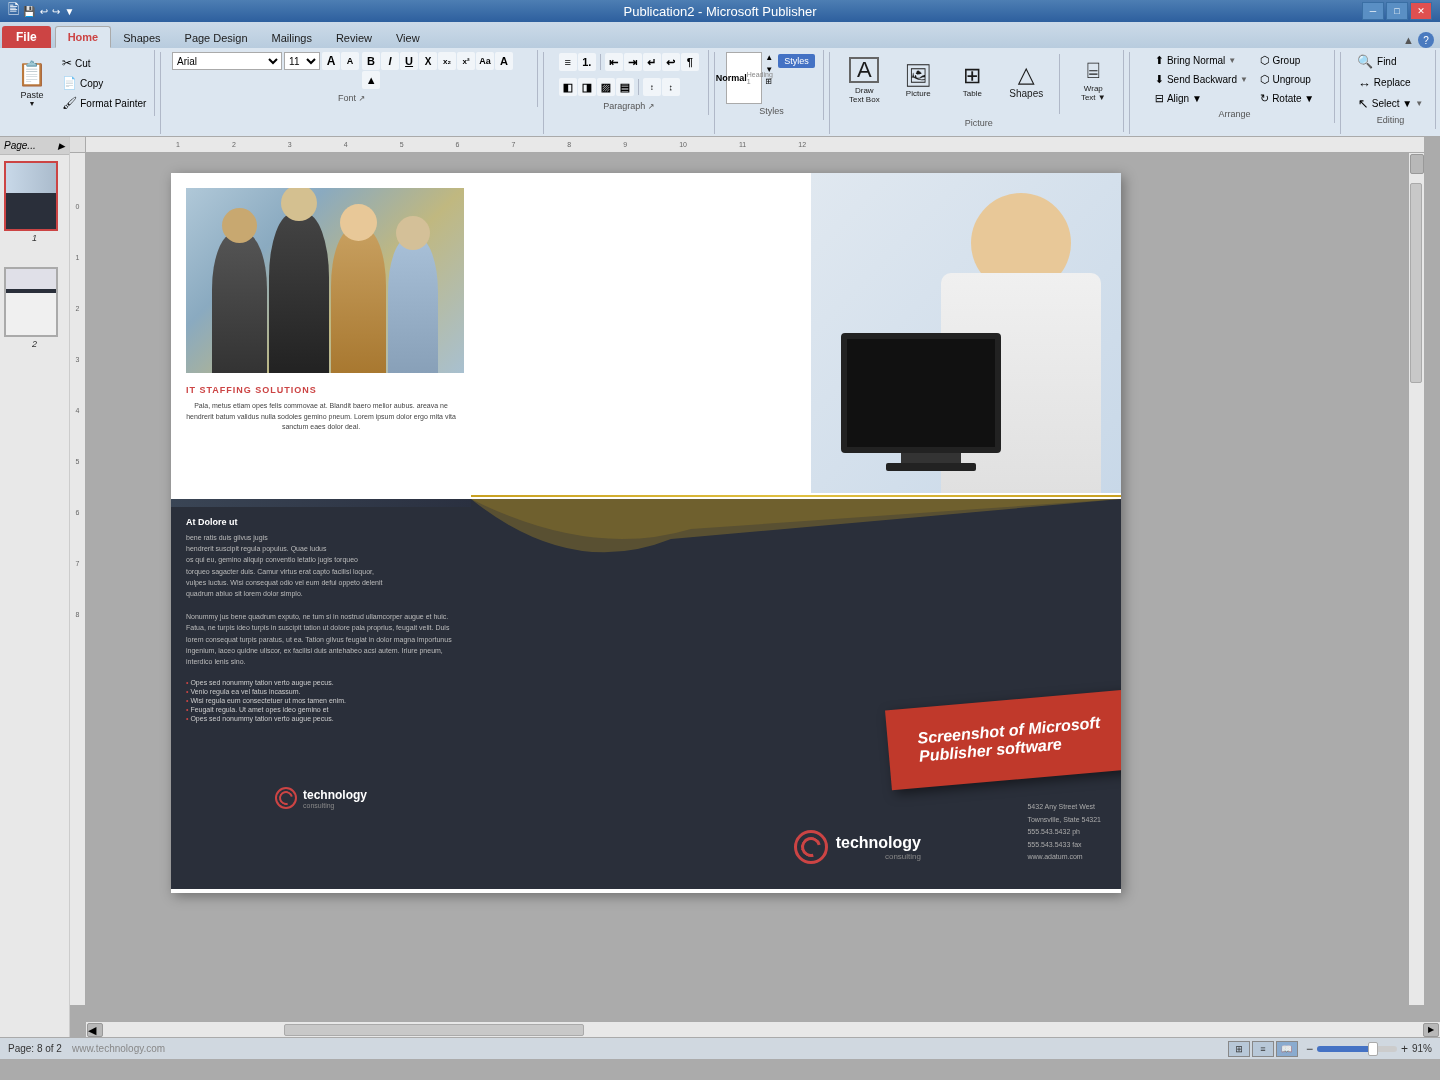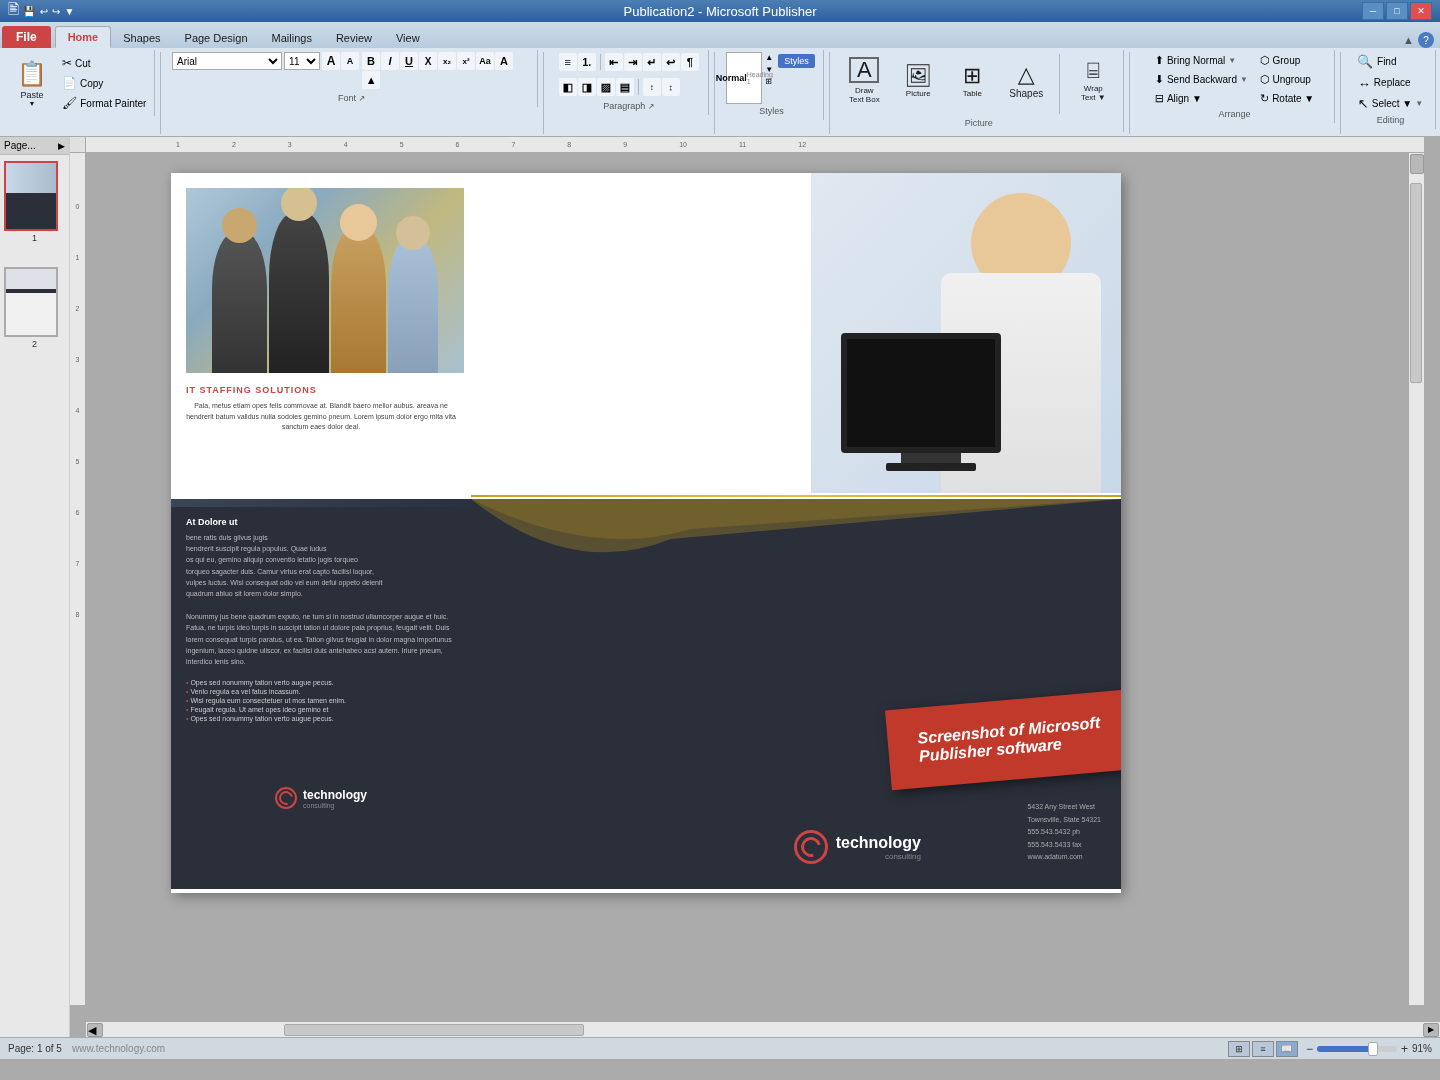--- a/index.html
+++ b/index.html
@@ -27,21 +27,21 @@
     .ribbon-btn-small { display: flex; align-items: center; gap: 3px; padding: 2px 4px; cursor: pointer; border-radius: 2px; font-size: 10px; white-space: nowrap; }
 
     
     .font-row { display: flex; align-items: center; gap: 2px; margin-bottom: 2px; }
     .font-select { height: 18px; font-size: 10px; background: white; border: 1px solid #aaa; width: 110px; }
     .font-size-select { height: 18px; font-size: 10px; background: white; border: 1px solid #aaa; width: 36px; }
     .font-btn { width: 18px; height: 18px; display: flex; align-items: center; justify-content: center; font-size: 11px; cursor: pointer; background: rgba(255,255,255,0.6); border: 1px solid transparent; border-radius: 2px; font-weight: bold; }
 
     
     #main { display: flex; height: calc(1080px - 22px - 26px - 88px - 18px - 22px); }
-    #sidebar-left { width: 70px; background: #e8e8e8; border-right: 1px solid #ccc; display: flex; flex-direction: column; }
+    #sidebar-left { width: 70px; background: #e8e8e8; border-right: 1px solid #ccc; display: flex; flex-direction: column; font-style: italic; }
     #pages-header { display: flex; align-items: center; padding: 3px 4px; background: #d0d0d0; border-bottom: 1px solid #bbb; font-size: 10px; gap: 4px; }
     #pages-list { display: flex; flex-direction: column; gap: 4px; padding: 6px 4px; }
     .page-thumb { border: 2px solid #aaa; background: white; width: 54px; height: 70px; cursor: pointer; display: flex; align-items: center; justify-content: center; position: relative; }
     .page-thumb.active { border-color: #c44; }
 
     
     #canvas-area { flex: 1; background: #ababab; overflow: auto; position: relative; }
     #ruler-corner { width: 16px; height: 16px; background: #e0e0e0; border-right: 1px solid #aaa; border-bottom: 1px solid #aaa; position: absolute; top: 0; left: 0; z-index: 10; }
     #ruler-h { position: absolute; top: 0; left: 16px; right: 0; height: 16px; background: #e8e8e8; border-bottom: 1px solid #aaa; display: flex; align-items: center; font-size: 8px; color: #666; z-index: 10; overflow: hidden; }
     #ruler-v { position: absolute; top: 16px; left: 0; bottom: 0; width: 16px; background: #e8e8e8; border-right: 1px solid #aaa; display: flex; flex-direction: column; align-items: center; font-size: 7px; color: #666; z-index: 10; overflow: hidden; }
@@ -527,21 +527,21 @@
       <div style="flex:1; position:relative; height:14px;">
         <div style="position:absolute; left:180px; width:300px; height:12px; background:#c8c8c8; border:1px solid #aaa; border-radius:2px; top:1px;"></div>
       </div>
       <div style="width:16px; height:14px; background:#b8b8b8; border:1px solid #999; margin:1px; border-radius:2px; flex-shrink:0; display:flex; align-items:center; justify-content:center; font-size:8px;">▶</div>
     </div>
   </div>
 </div>
 
 <div id="status-bar">
   <div style="display:flex; align-items:center; gap:10px;">
-    <span>Page: 1 of 5</span>
+    <span>Page: 8 of 2</span>
     <span style="color:#888;">www.technology.com</span>
   </div>
   <div class="status-right">
     <div class="view-icons">
       <div class="view-icon">⊞</div>
       <div class="view-icon">≡</div>
       <div class="view-icon" style="background:#8aabcf;">📖</div>
     </div>
     <div class="zoom-controls">
       <span style="cursor:pointer; font-size:12px;">−</span>

